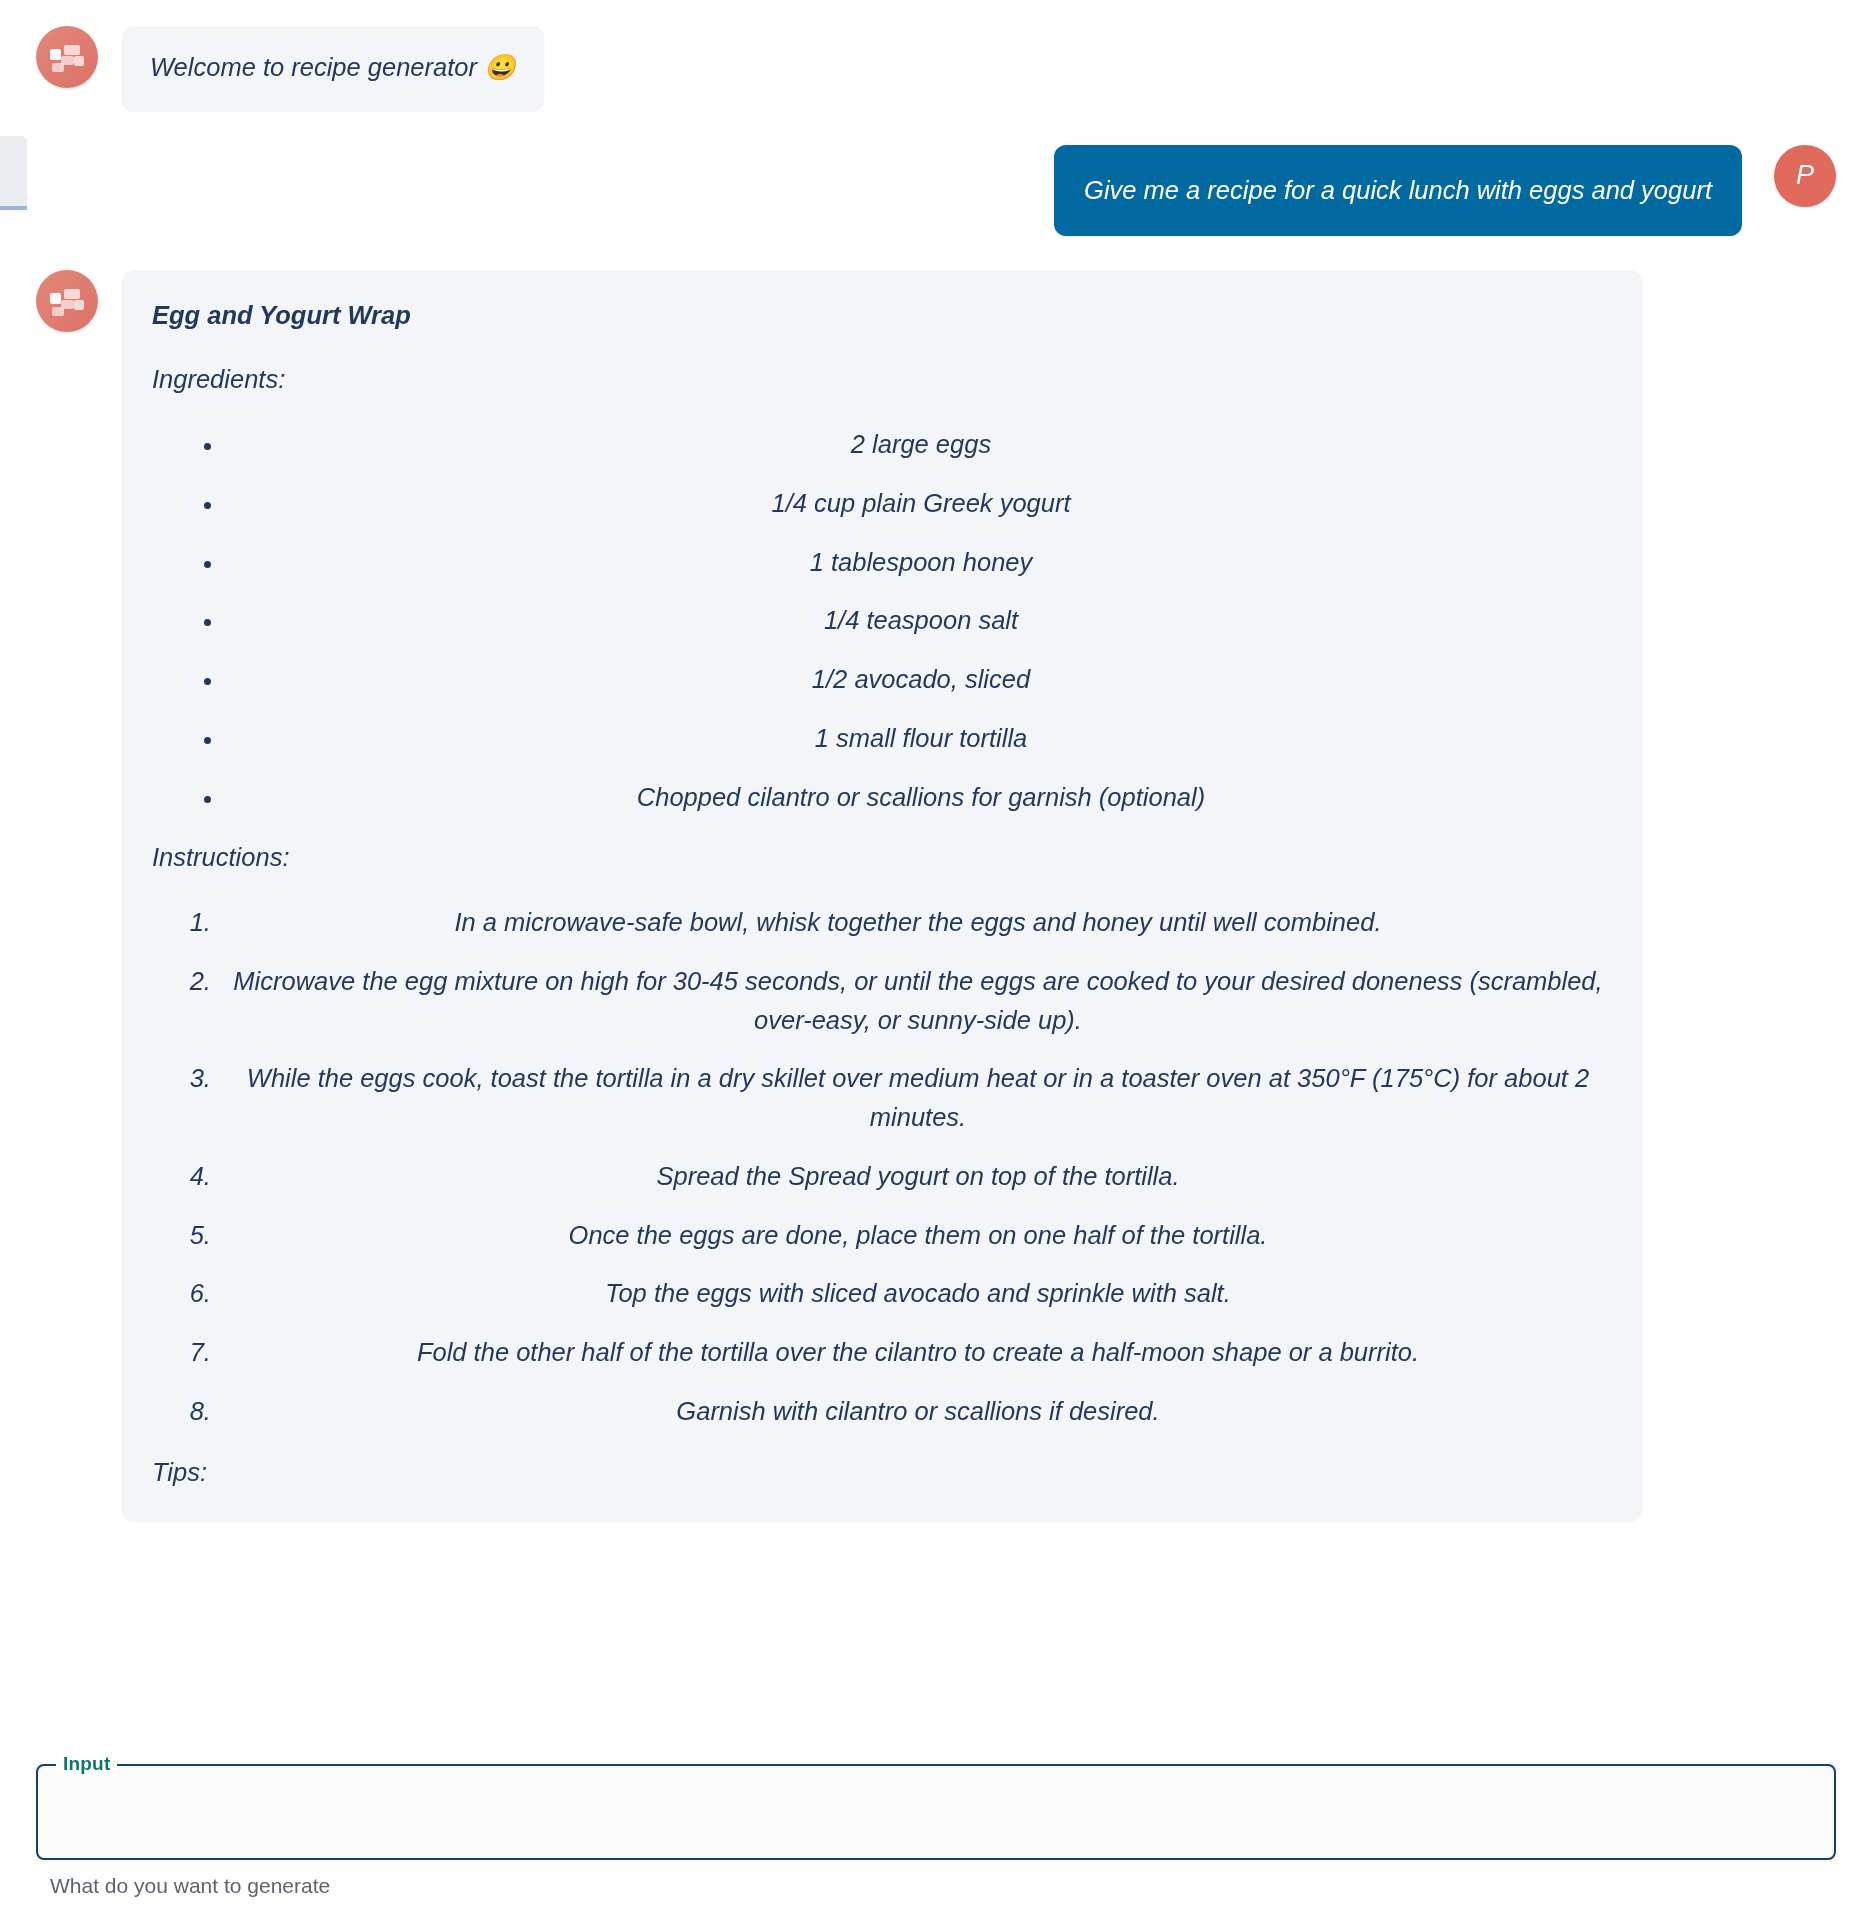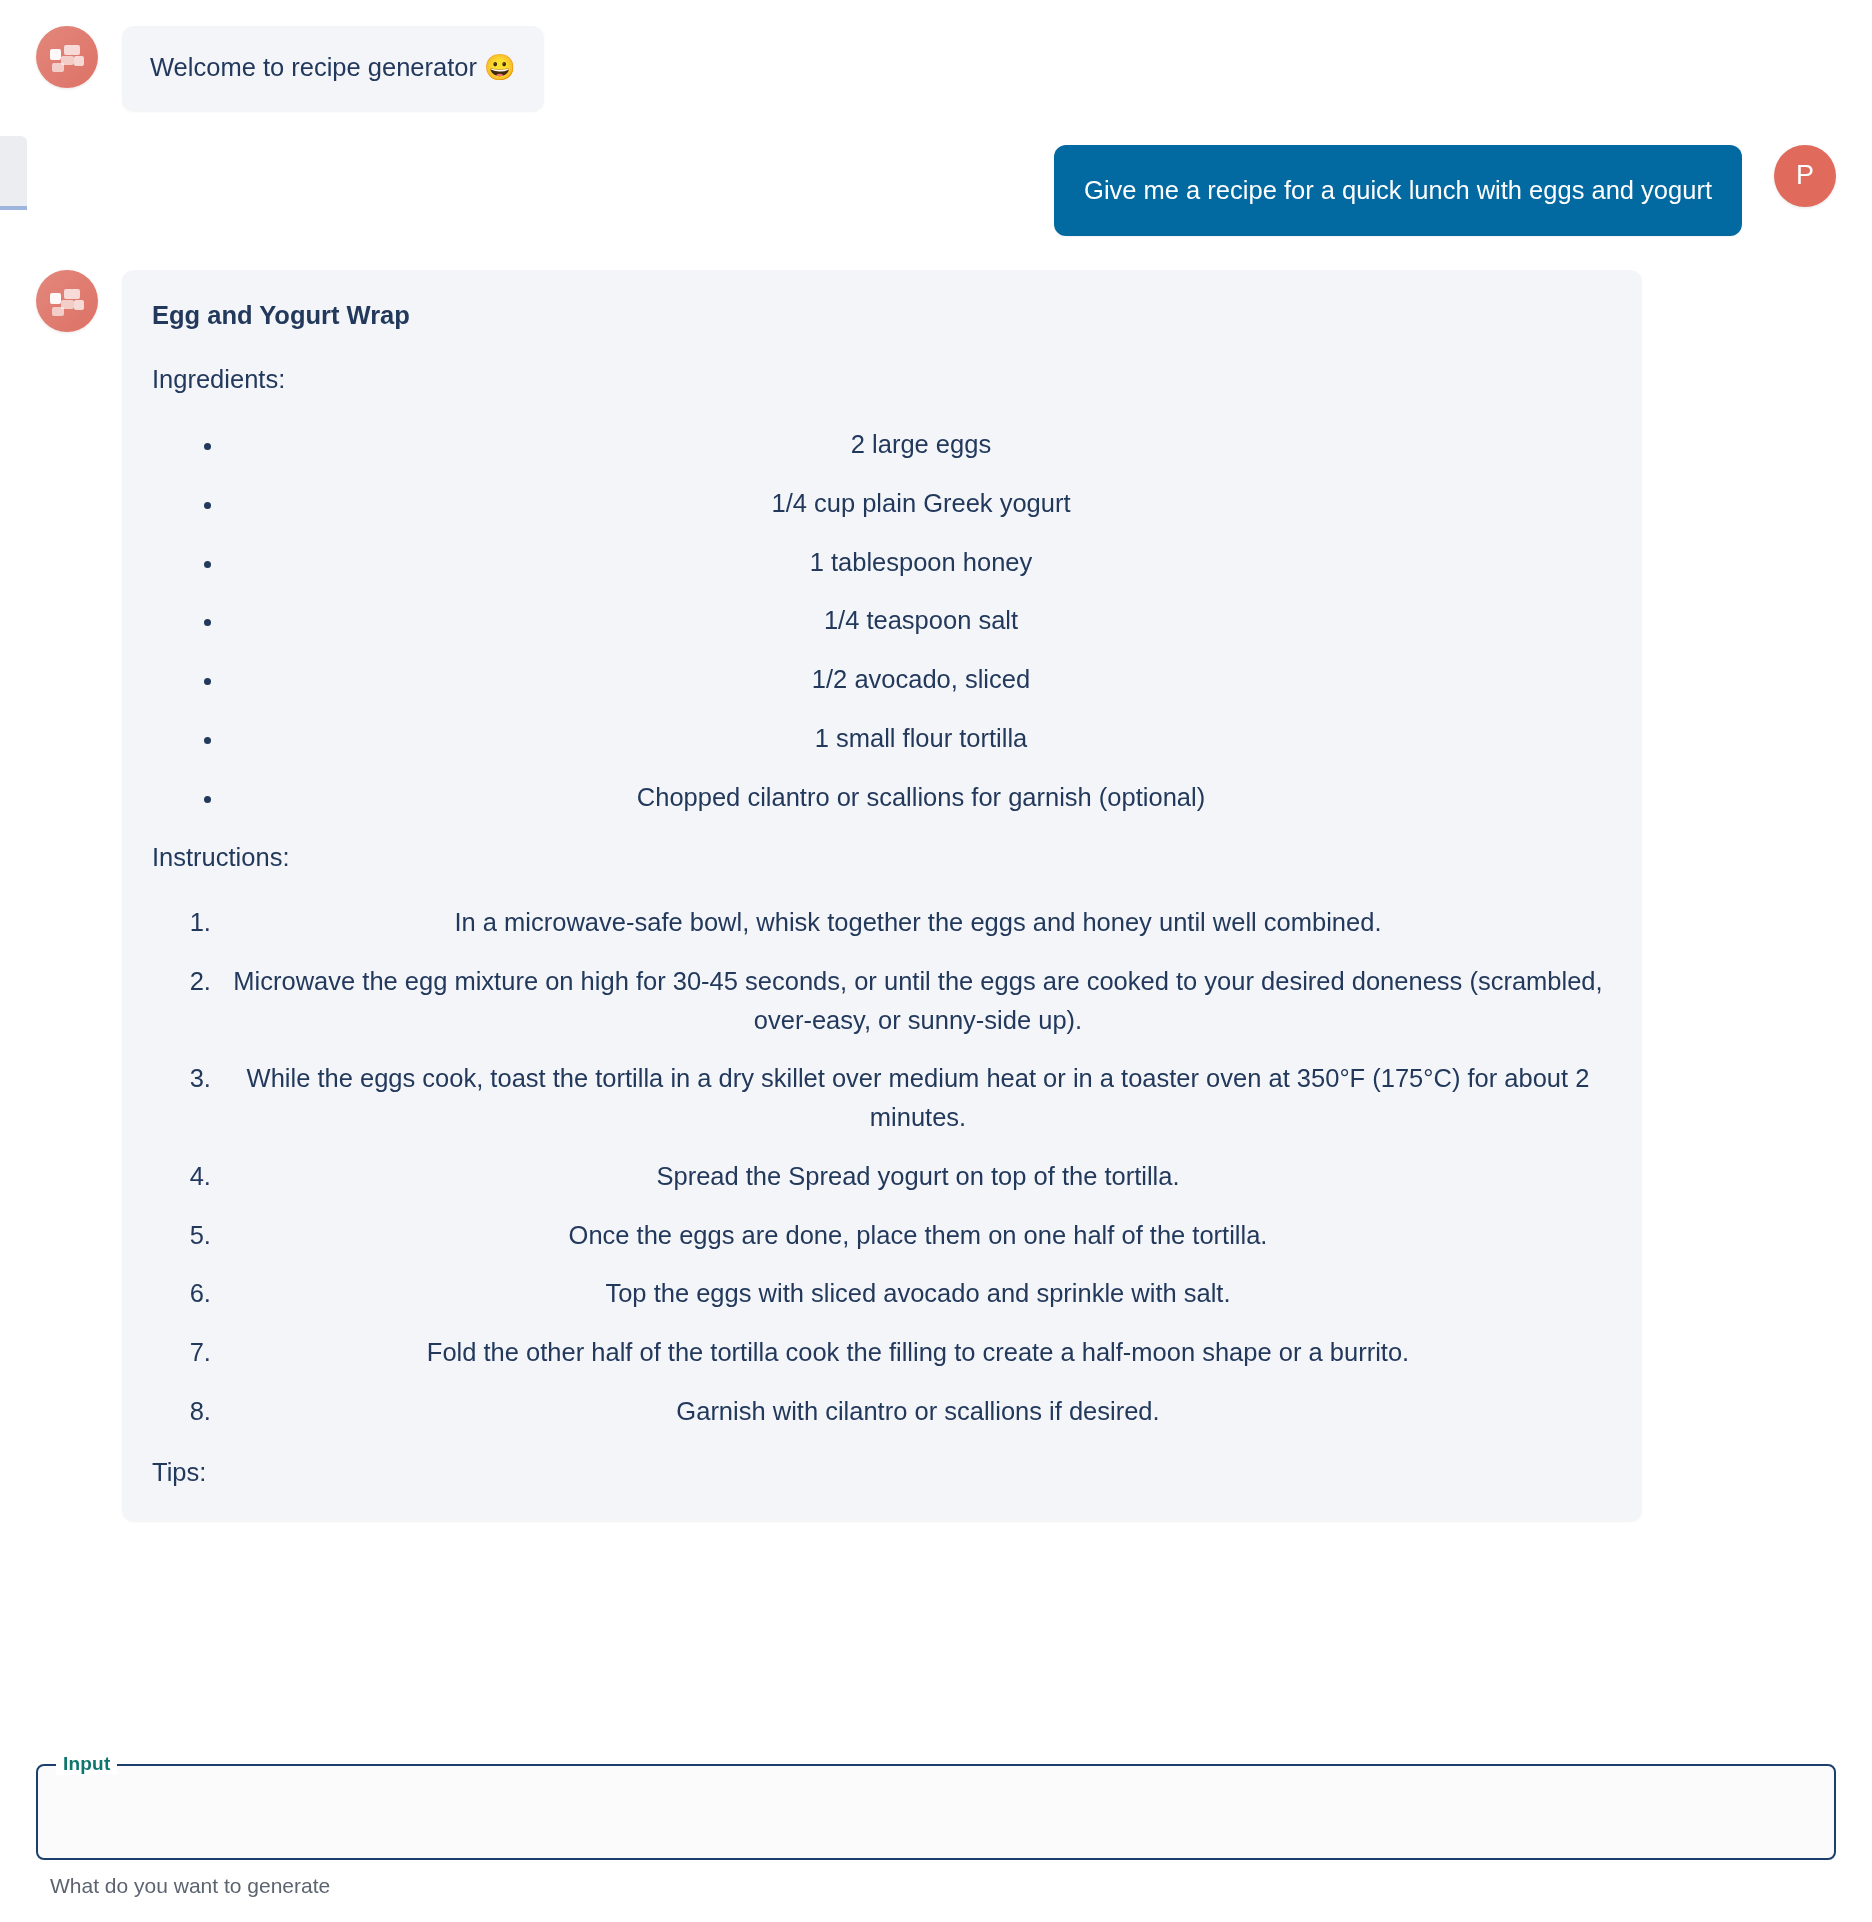--- a/index.html
+++ b/index.html
@@ -43,20 +43,21 @@
     height: 1748px;
     overflow: hidden;
     padding: 26px 0 0 0;
   }
 
   .msg-row {
     display: flex;
     align-items: flex-start;
     padding: 0 36px 0 36px;
     margin-bottom: 34px;
+    font-style: italic;
   }
   .msg-row.user { justify-content: flex-end; }
 
   .avatar {
     width: 62px;
     height: 62px;
     border-radius: 50%;
     flex: 0 0 62px;
     display: flex;
     align-items: center;
@@ -229,21 +230,21 @@
           <li>Chopped cilantro or scallions for garnish (optional)</li>
         </ul>
         <p>Instructions:</p>
         <ol>
           <li>In a microwave-safe bowl, whisk together the eggs and honey until well combined.</li>
           <li>Microwave the egg mixture on high for 30-45 seconds, or until the eggs are cooked to your desired doneness (scrambled, over-easy, or sunny-side up).</li>
           <li>While the eggs cook, toast the tortilla in a dry skillet over medium heat or in a toaster oven at 350°F (175°C) for about 2 minutes.</li>
           <li>Spread the Spread yogurt on top of the tortilla.</li>
           <li>Once the eggs are done, place them on one half of the tortilla.</li>
           <li>Top the eggs with sliced avocado and sprinkle with salt.</li>
-          <li>Fold the other half of the tortilla cook the filling to create a half-moon shape or a burrito.</li>
+          <li>Fold the other half of the tortilla over the cilantro to create a half-moon shape or a burrito.</li>
           <li>Garnish with cilantro or scallions if desired.</li>
         </ol>
         <p>Tips:</p>
       </div>
     </div>
 
   </div>
 
   <div class="input-dock">
     <div class="field-wrap">

